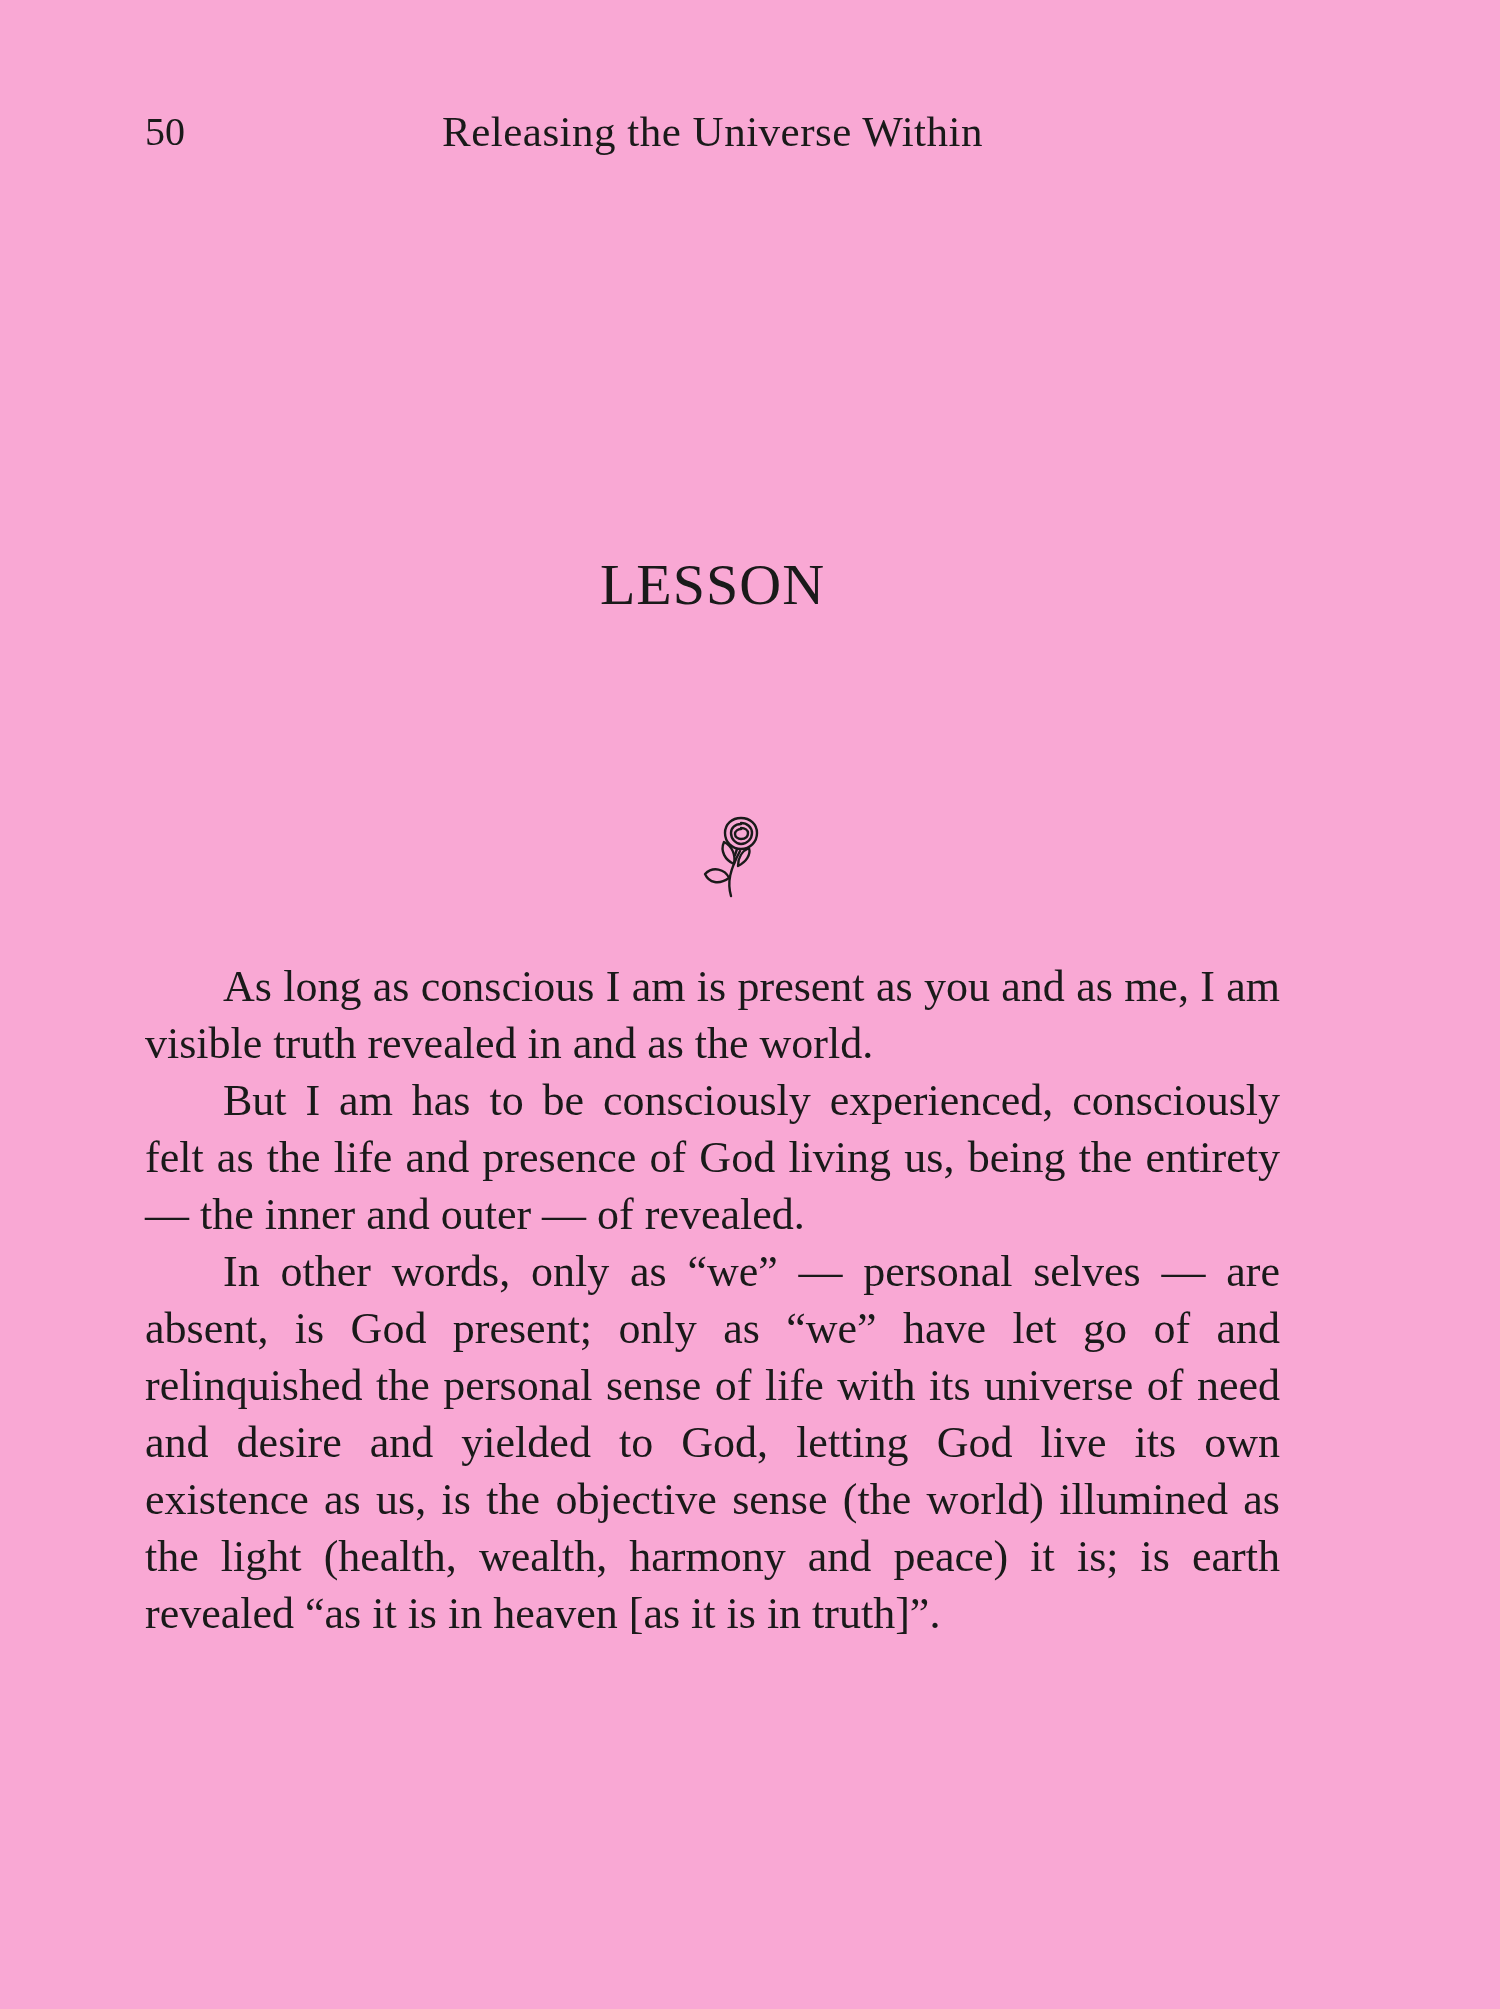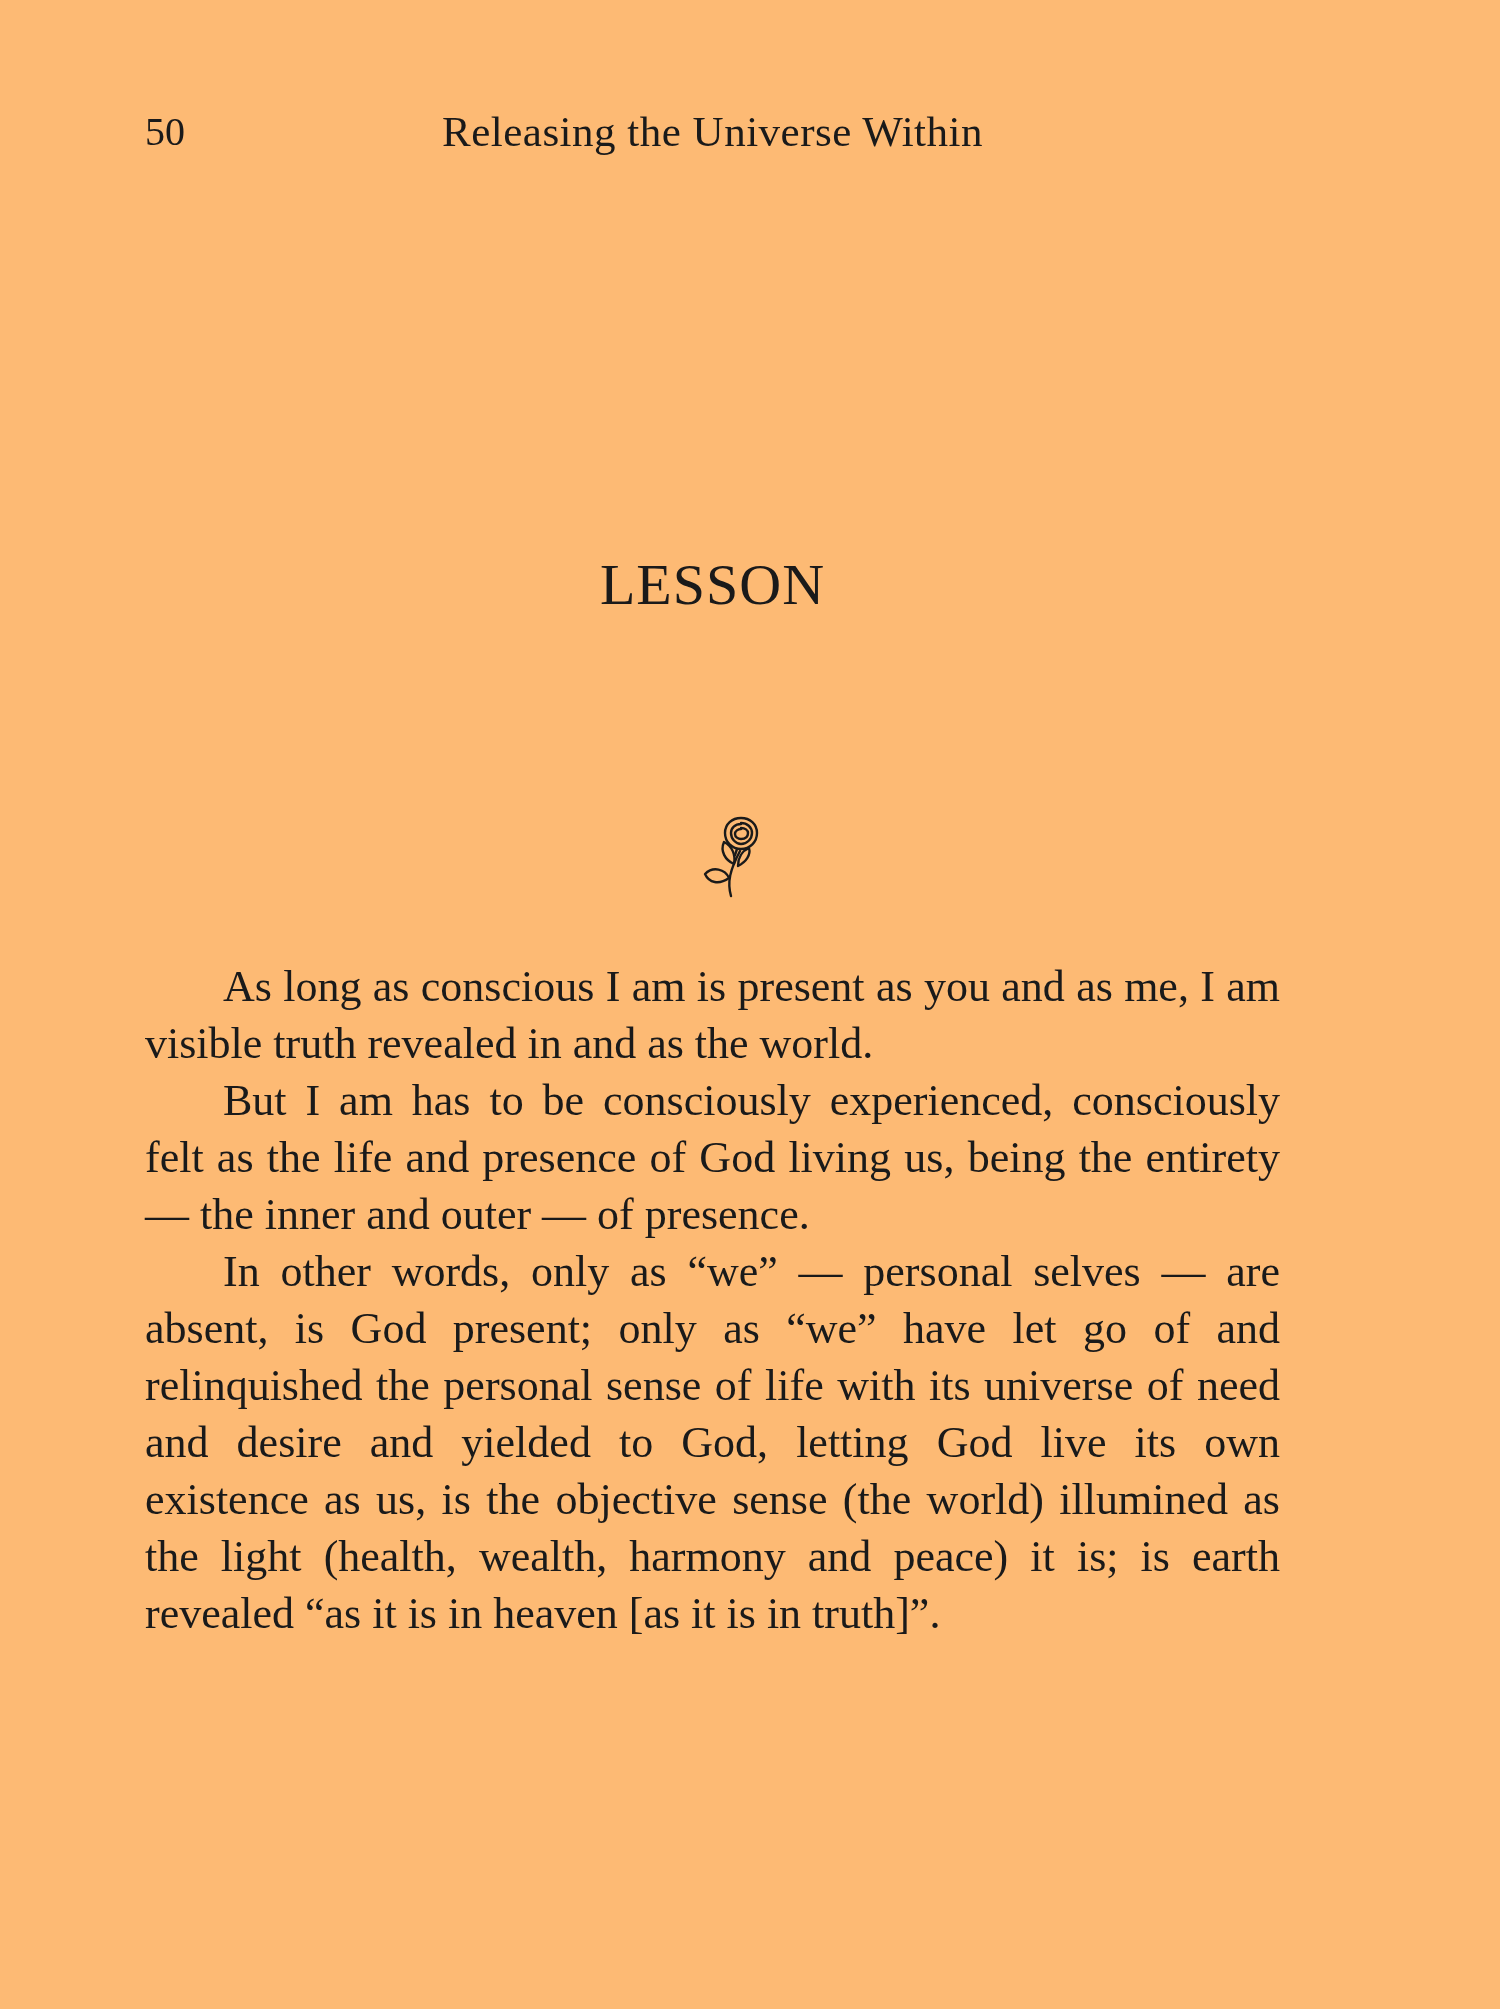--- a/index.html
+++ b/index.html
@@ -4,21 +4,21 @@
 <style>
   html, body {
     margin: 0;
     padding: 0;
     background: #ffffff;
   }
   .page {
     position: relative;
     width: 1500px;
     height: 2009px;
-    background: #fdba74;
+    background: #f9a8d4;
     color: #1a1a1a;
     font-family: "Liberation Serif", "DejaVu Serif", serif;
     overflow: hidden;
   }
   .column {
     position: absolute;
     left: 145px;
     width: 1135px;
   }
   .running-head {
@@ -102,17 +102,17 @@
 
       <path d="M40 9 C46 9 51 13 51 19 C51 25 46 30 40 30 C35 30 30 25 30 19 C30 14 34 10 40 10"></path>
       <path d="M40 14 C44 14 47 16 47 19 C47 23 44 25 40 25 C37 25 34 23 34 20 C34 17 37 15 40 15"></path>
 
       <path d="M36 35 L34 41"></path>
     </svg>
   </div>
 
   <div class="column body-text-block">
     <p class="indent"><span>As long as </span><span class="it">conscious I am</span><span> is present as you and as me, </span><span class="it">I am</span><span> visible truth revealed in and as the world.</span></p>
-    <p class="indent"><span>But </span><span class="it">I am</span><span> has to be </span><span class="it">consciously</span><span> experienced, </span><span class="it">consciously felt</span><span> as the life and presence of God living us, being the entirety — the inner </span><span class="it">and</span><span> outer — of presence.</span></p>
+    <p class="indent"><span>But </span><span class="it">I am</span><span> has to be </span><span class="it">consciously</span><span> experienced, </span><span class="it">consciously felt</span><span> as the life and presence of God living us, being the entirety — the inner </span><span class="it">and</span><span> outer — of revealed.</span></p>
     <p class="indent"><span>In other words, only as “we” — personal selves — are absent, is God present; only as “we” have let go of and relinquished the personal sense of life with its universe of need and desire and yielded to God, letting God live its own existence as us, is the objective sense (the world) illumined as the light (health, wealth, harmony and peace) it is; is earth revealed “as it is in heaven [as it is in truth]”.</span></p>
   </div>
 
 </div>
 
 </body></html>

